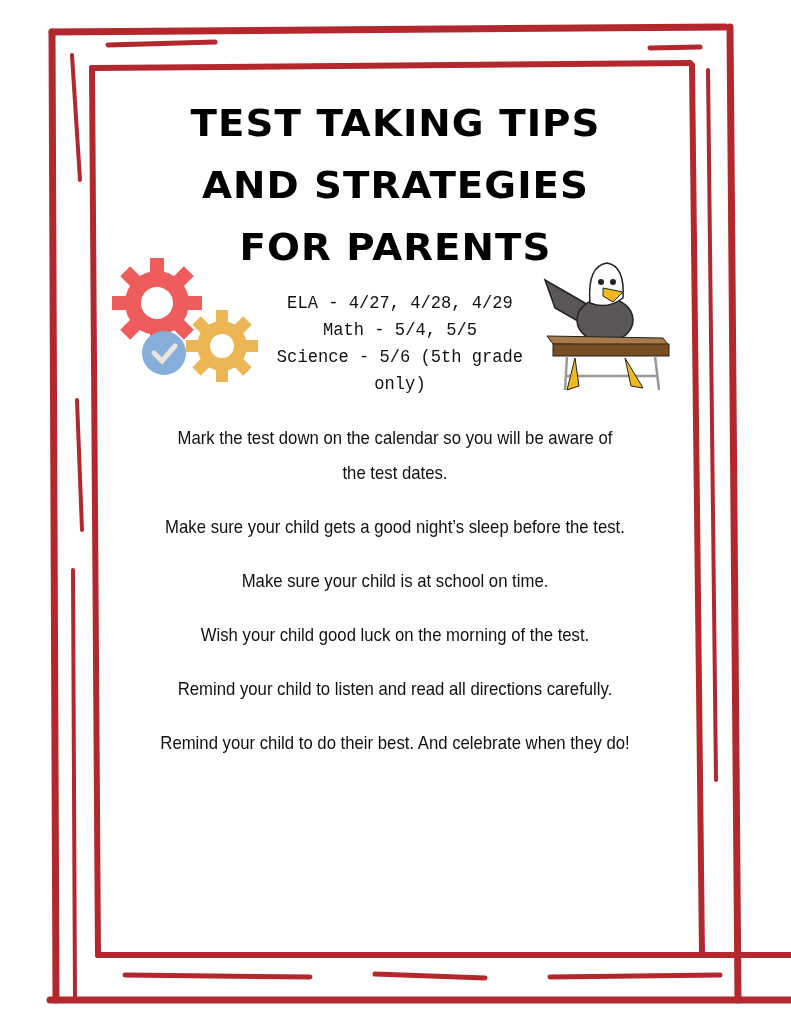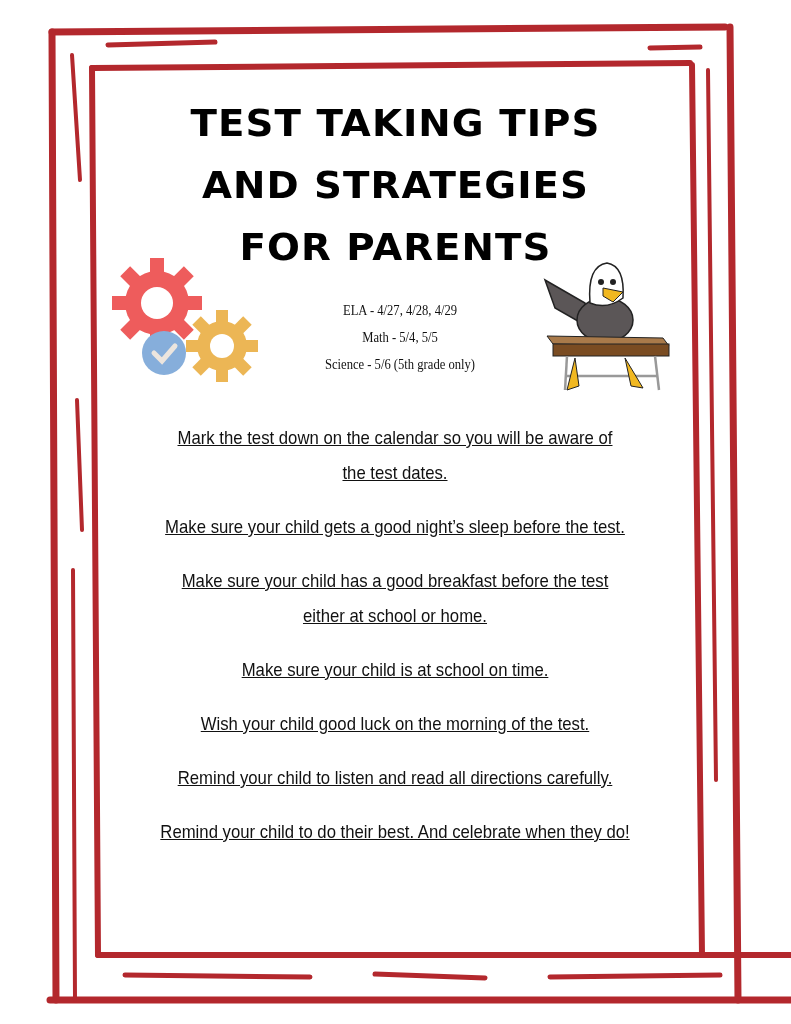--- a/index.html
+++ b/index.html
@@ -3,27 +3,27 @@
 <meta charset="utf-8">
 <style>
   html, body { margin:0; padding:0; background:#ffffff; }
   body { width:791px; height:1024px; position:relative; overflow:hidden;
          font-family:"Liberation Sans", sans-serif; color:#111; }
   .frame { position:absolute; top:0; left:0; width:791px; height:1024px; pointer-events:none; }
   .title { position:absolute; left:0; width:791px; top:92px; text-align:center;
            font-family:"DejaVu Sans", sans-serif; font-weight:900; font-size:38px;
            letter-spacing:1px; line-height:62px; color:#000; transform:scaleX(1.02); }
   .title div { font-weight:bold; }
-  .dates { position:absolute; left:250px; width:300px; top:297px; text-align:center;
-           font-family:Liberation Serif, serif;
-           font-size:14px; line-height:27px; }
+  .dates { position:absolute; left:250px; width:300px; top:290px; text-align:center;
+           font-family:Liberation Mono, monospace;
+           font-size:19px; line-height:27px; }
   .dates div { transform:scaleX(0.9); }
   .gears { position:absolute; left:112px; top:258px; width:150px; height:130px; }
   .eagle { position:absolute; left:535px; top:258px; width:140px; height:138px; }
-  .tips { position:absolute; left:110px; width:570px; top:420px;text-decoration:underline; }
+  .tips { position:absolute; left:110px; width:570px; top:420px; }
   .tip { text-align:center; font-size:19px; line-height:35px; margin:0; transform:scaleX(0.88);
          transform-origin:center; white-space:nowrap; }
   .tip.gap { margin-top:19px; }
 </style>
 </head>
 <body>
 
 <svg class="frame" viewBox="0 0 791 1024">
   <g stroke="#b3282d" stroke-linecap="round" fill="none">
 
@@ -107,21 +107,17 @@
   <path d="M40 100 L44 128 L32 132 Z" fill="#f1b821" stroke="#222" stroke-width="1"></path>
   <path d="M90 100 L96 128 L108 130 Z" fill="#f1b821" stroke="#222" stroke-width="1"></path>
 </svg>
 
 <div class="tips">
   <div>
     <p class="tip">Mark the test down on the calendar so you will be aware of</p>
     <p class="tip">the test dates.</p>
   </div>
   <div class="tip gap">Make sure your child gets a good night’s sleep before the test.</div>
-  <div>
-    <p class="tip gap">Make sure your child has a good breakfast before the test</p>
-    <p class="tip">either at school or home.</p>
-  </div>
   <div class="tip gap">Make sure your child is at school on time.</div>
   <div class="tip gap">Wish your child good luck on the morning of the test.</div>
   <div class="tip gap">Remind your child to listen and read all directions carefully.</div>
   <div class="tip gap">Remind your child to do their best. And celebrate when they do!</div>
 </div>
 
 </body></html>

